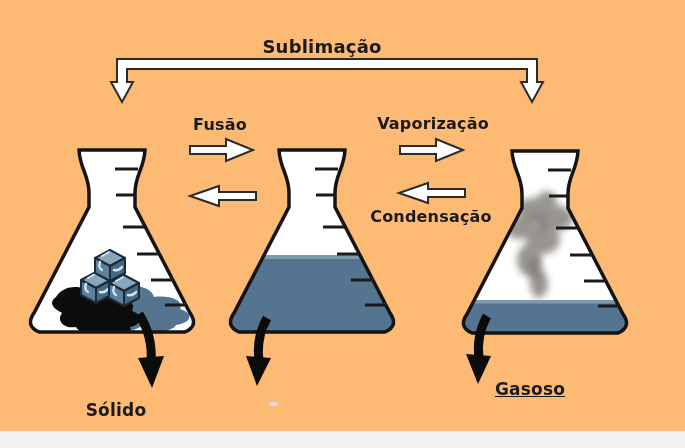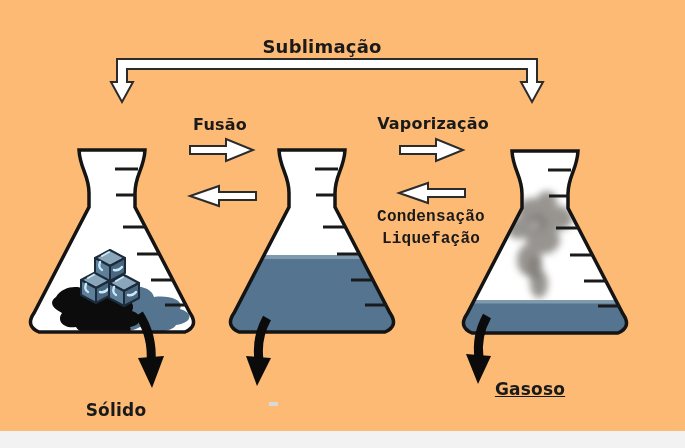--- a/index.html
+++ b/index.html
@@ -127,23 +127,22 @@
     </g>
   </svg>
 
   <div class="lbl title" style="left:322px;top:36px;">Sublimação</div>
 
   <div class="lbl" style="left:220px;top:115px;">Fusão</div>
 
 
   <div class="lbl" style="left:433px;top:114px;">Vaporização</div>
 
-  <div class="lbl multiline" style="left:431px;top:206px;font-family:Liberation Mono, monospace;">
+  <div class="lbl multiline" style="left:431px;top:206px;">
     <div>Condensação</div>
-    <div>Liquefação</div>
   </div>
 
   <div class="lbl state" style="left:116px;top:400px;text-align:right;">Sólido</div>
 
 
   <div class="lbl state" style="left:530px;top:379px;text-decoration:underline;">Gasoso</div>
 
 </div>
 
 </body></html>

